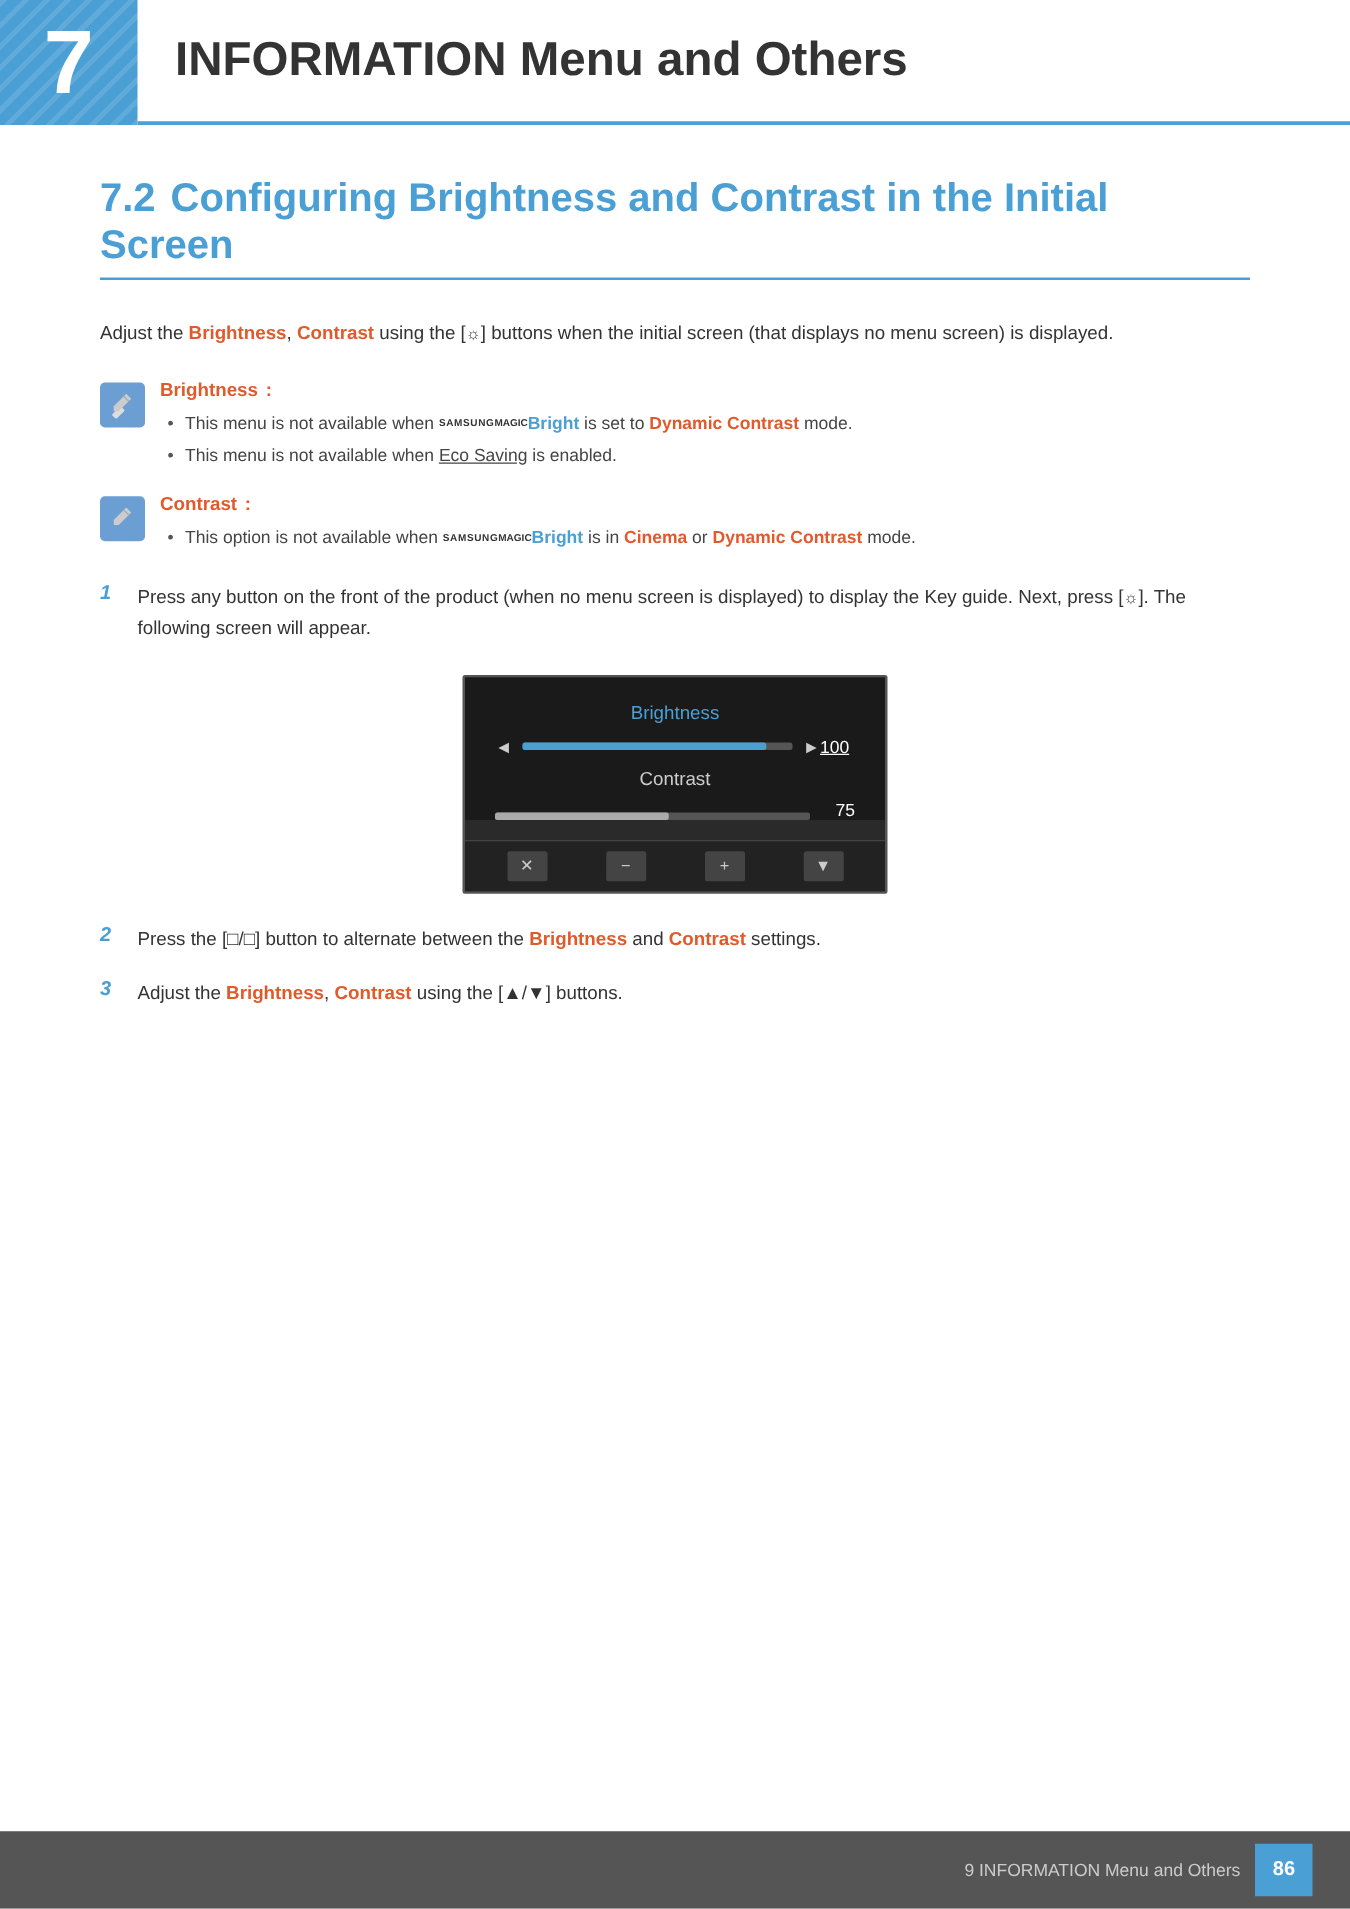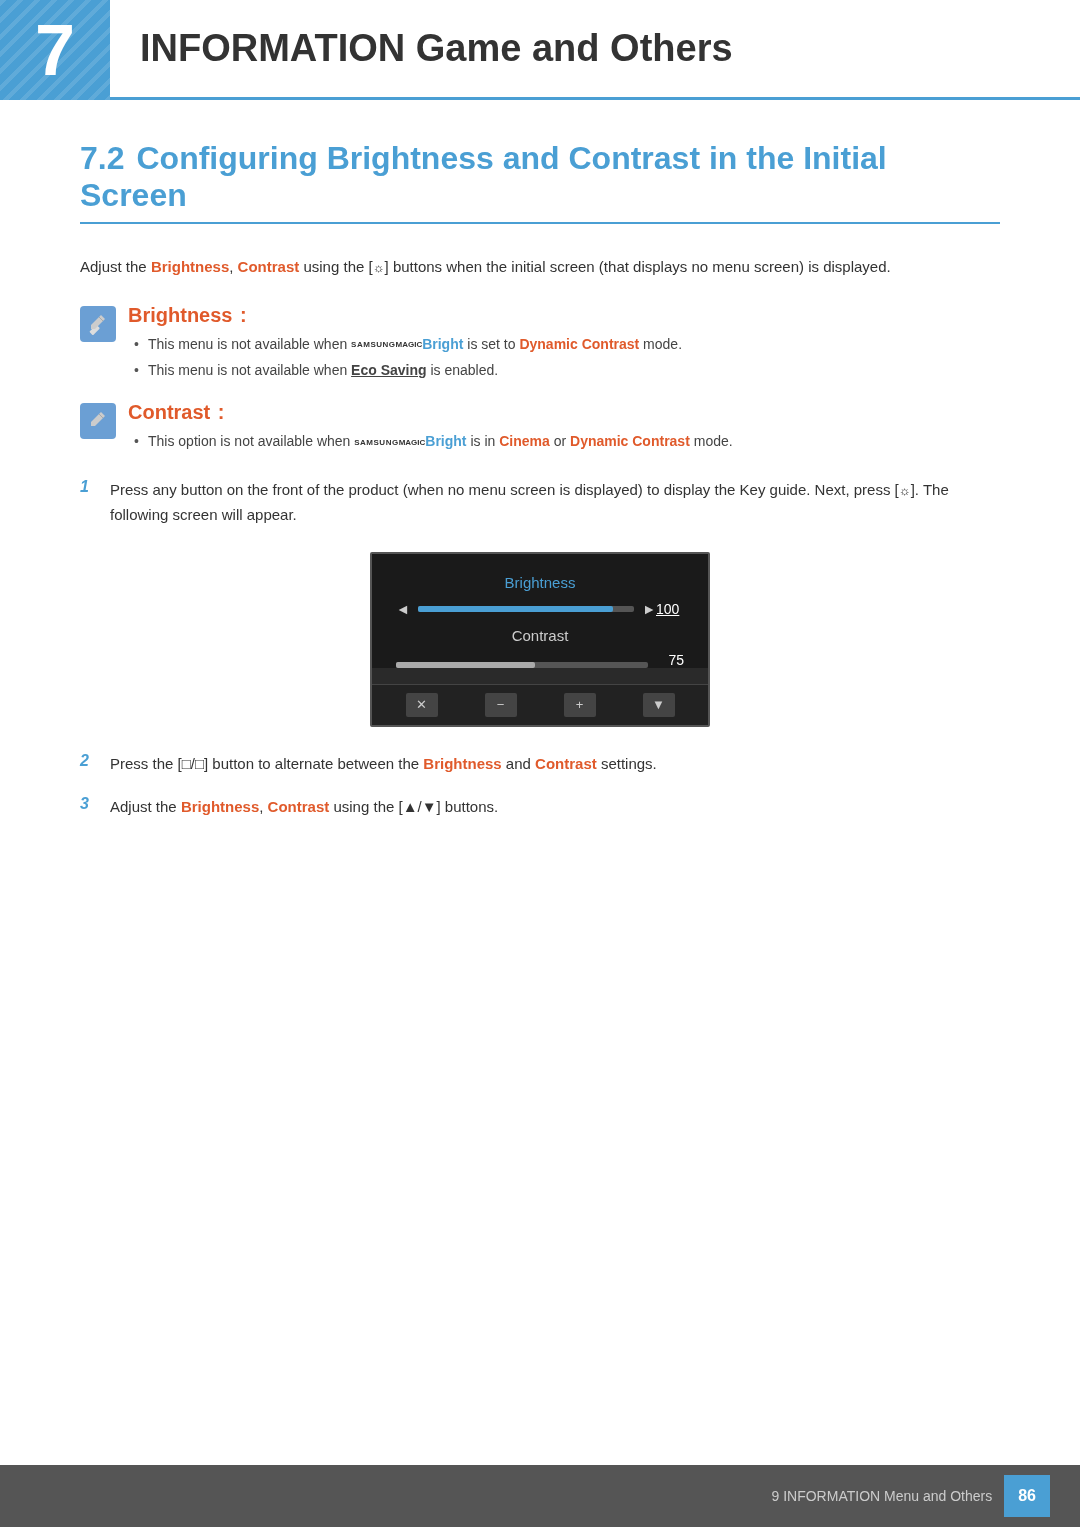--- a/index.html
+++ b/index.html
@@ -119,21 +119,21 @@
     }
 
     .note-content {
       flex: 1;
     }
 
     .note-title {
       font-weight: bold;
       color: #e05a2b;
       margin-bottom: 6px;
-      font-size: 20px;
+      font-size: 15px;
     }
 
     .note-bullets {
       list-style: none;
       padding: 0;
     }
 
     .note-bullets li {
       padding-left: 20px;
       position: relative;
@@ -154,21 +154,21 @@
       color: #e05a2b;
       font-weight: bold;
     }
 
     .highlight-blue {
       color: #4a9fd4;
       font-weight: bold;
     }
 
     .highlight-bold {
-      font-weight: bold;
+      font-weight: normal;
       text-decoration: underline;
     }
 
     
     .magic-logo {
       display: inline-flex;
       align-items: flex-start;
       vertical-align: middle;
       line-height: 1;
       margin-right: 0;
@@ -379,21 +379,21 @@
     .colon-space { margin-left: 2px; }
   </style>
 </head>
 <body>
 
 <div class="page-header">
   <div class="chapter-number-block">
     <span class="chapter-number">7</span>
   </div>
   <div class="chapter-title-block">
-    <span class="chapter-title">INFORMATION Game and Others</span>
+    <span class="chapter-title">INFORMATION Menu and Others</span>
   </div>
 </div>
 
 <div class="content">
 
   <div class="section-heading">
     <span class="section-number">7.2</span><span>Configuring Brightness and Contrast in the Initial Screen</span>
   </div>
 
   <p class="intro-para">

